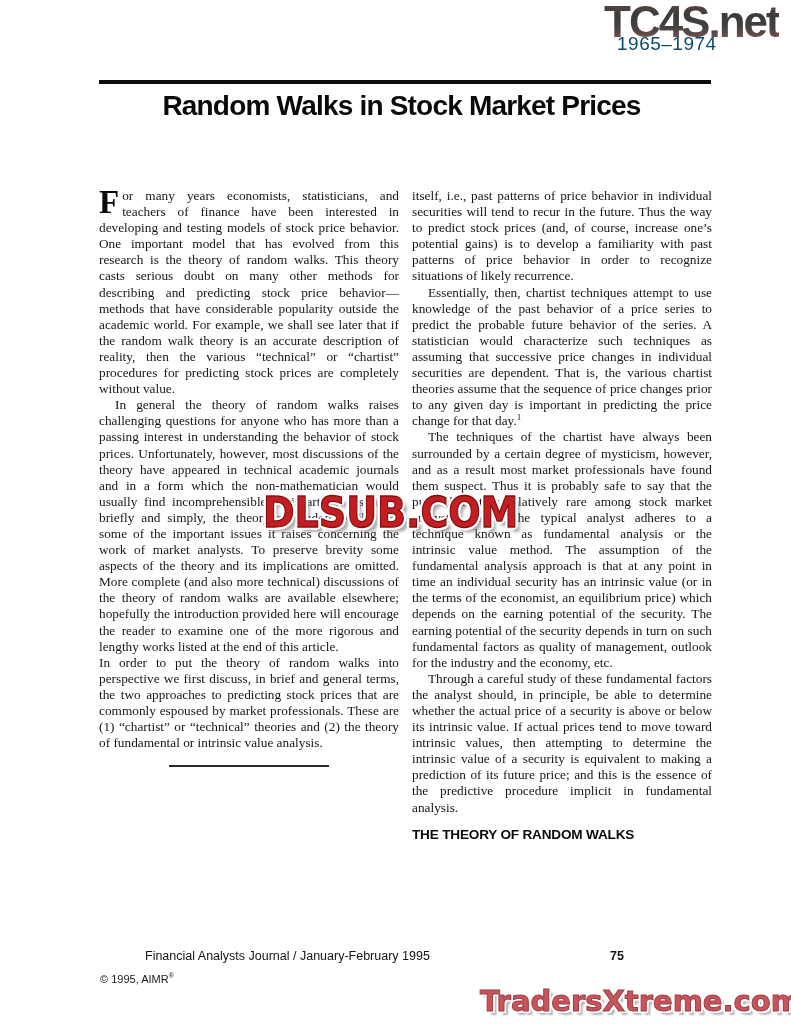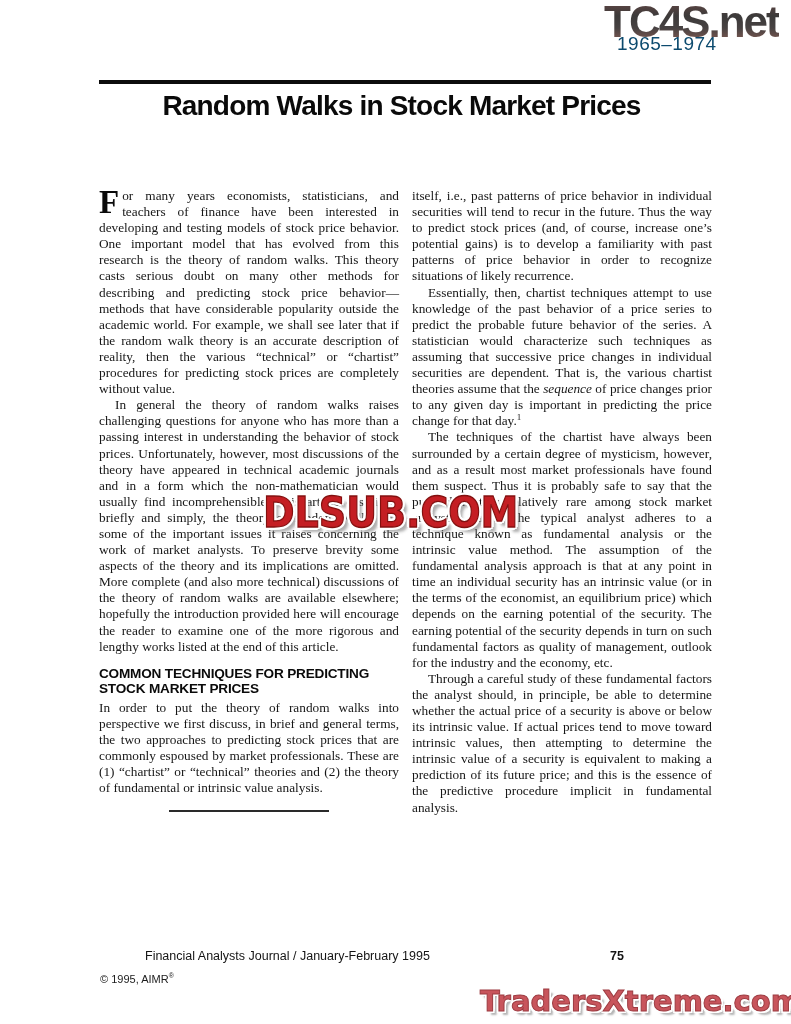--- a/index.html
+++ b/index.html
@@ -26,21 +26,21 @@
   .col p { margin:0; }
   .col p.ind { text-indent:16px; }
   .dropcap {
     float:left; font-weight:700; font-size:33px; line-height:26px;
     padding-right:3px; margin-top:1px; color:#0a0a0a;
   }
   .sec-heading {
     font-family:"Liberation Sans", sans-serif; font-weight:700; font-size:13.6px;
     line-height:15.6px; letter-spacing:-0.2px; margin:11px 0 3px 0; text-align:left; color:#0a0a0a;
   }
-  .it { font-style:italic; }
+  .it { }
   sup.fn { font-size:9px; vertical-align:super; line-height:0; }
 
   .footnote-sep { width:160px; height:2px; background:#2a2a2a; margin:14px 0 9px 70px; }
   .footnote { font-size:11.8px; line-height:14.6px; }
 
   
   .footer-journal {
     position:absolute; left:100px; top:949px;
     font-family:"Liberation Sans", sans-serif; font-size:12.5px; color:#141414;margin-left:45px;
   }
@@ -95,30 +95,30 @@
   <div class="wm-years">1965–1974</div>
 
   <div class="top-rule"></div>
   <h1 class="title">Random Walks in Stock Market Prices</h1>
 
   <div class="columns">
 
     <div class="col">
       <p><span class="dropcap">F</span><span>or many years economists, statisticians, and teachers of finance have been interested in developing and testing models of stock price behavior. One important model that has evolved from this research is the theory of random walks. This theory casts serious doubt on many other methods for describing and predicting stock price behavior—methods that have considerable popularity outside the academic world. For example, we shall see later that if the random walk theory is an accurate description of reality, then the various “technical” or “chartist” procedures for predicting stock prices are completely without value.</span></p>
       <p class="ind">In general the theory of random walks raises challenging questions for anyone who has more than a passing interest in understanding the behavior of stock prices. Unfortunately, however, most discussions of the theory have appeared in technical academic journals and in a form which the non-mathematician would usually find incomprehensible. This article describes, briefly and simply, the theory of random walks and some of the important issues it raises concerning the work of market analysts. To preserve brevity some aspects of the theory and its implications are omitted. More complete (and also more technical) discussions of the theory of random walks are available elsewhere; hopefully the introduction provided here will encourage the reader to examine one of the more rigorous and lengthy works listed at the end of this article.</p>
-      <h2 class="sec-heading">COMMON TECHNIQUES FOR PREDICTING STOCK MARKET PRICES</h2>
       <p>In order to put the theory of random walks into perspective we first discuss, in brief and general terms, the two approaches to predicting stock prices that are commonly espoused by market professionals. These are (1) “chartist” or “technical” theories and (2) the theory of fundamental or intrinsic value analysis.</p>
       <div class="footnote-sep"></div>
     </div>
 
     <div class="col">
       <p>itself, i.e., past patterns of price behavior in individual securities will tend to recur in the future. Thus the way to predict stock prices (and, of course, increase one’s potential gains) is to develop a familiarity with past patterns of price behavior in order to recognize situations of likely recurrence.</p>
       <p class="ind"><span>Essentially, then, chartist techniques attempt to use knowledge of the past behavior of a price series to predict the probable future behavior of the series. A statistician would characterize such techniques as assuming that successive price changes in individual securities are dependent. That is, the various chartist theories assume that the </span><span class="it">sequence</span><span> of price changes prior to any given day is important in predicting the price change for that day.</span><sup class="fn">1</sup></p>
       <p class="ind">The techniques of the chartist have always been surrounded by a certain degree of mysticism, however, and as a result most market professionals have found them suspect. Thus it is probably safe to say that the pure chartist is relatively rare among stock market analysts. Rather the typical analyst adheres to a technique known as fundamental analysis or the intrinsic value method. The assumption of the fundamental analysis approach is that at any point in time an individual security has an intrinsic value (or in the terms of the economist, an equilibrium price) which depends on the earning potential of the security. The earning potential of the security depends in turn on such fundamental factors as quality of management, outlook for the industry and the economy, etc.</p>
       <p class="ind">Through a careful study of these fundamental factors the analyst should, in principle, be able to determine whether the actual price of a security is above or below its intrinsic value. If actual prices tend to move toward intrinsic values, then attempting to determine the intrinsic value of a security is equivalent to making a prediction of its future price; and this is the essence of the predictive procedure implicit in fundamental analysis.</p>
+      <h2 class="sec-heading">THE THEORY OF RANDOM WALKS</h2>
     </div>
 
   </div>
 
   <div class="footer-journal">Financial Analysts Journal / January-February 1995</div>
   <div class="footer-page">75</div>
   <div class="footer-copy"><span>© 1995, AIMR</span><sup>®</sup></div>
 
   <div class="wm-center">DLSUB.COM</div>
   <div class="wm-bottom">TradersXtreme.com</div>

